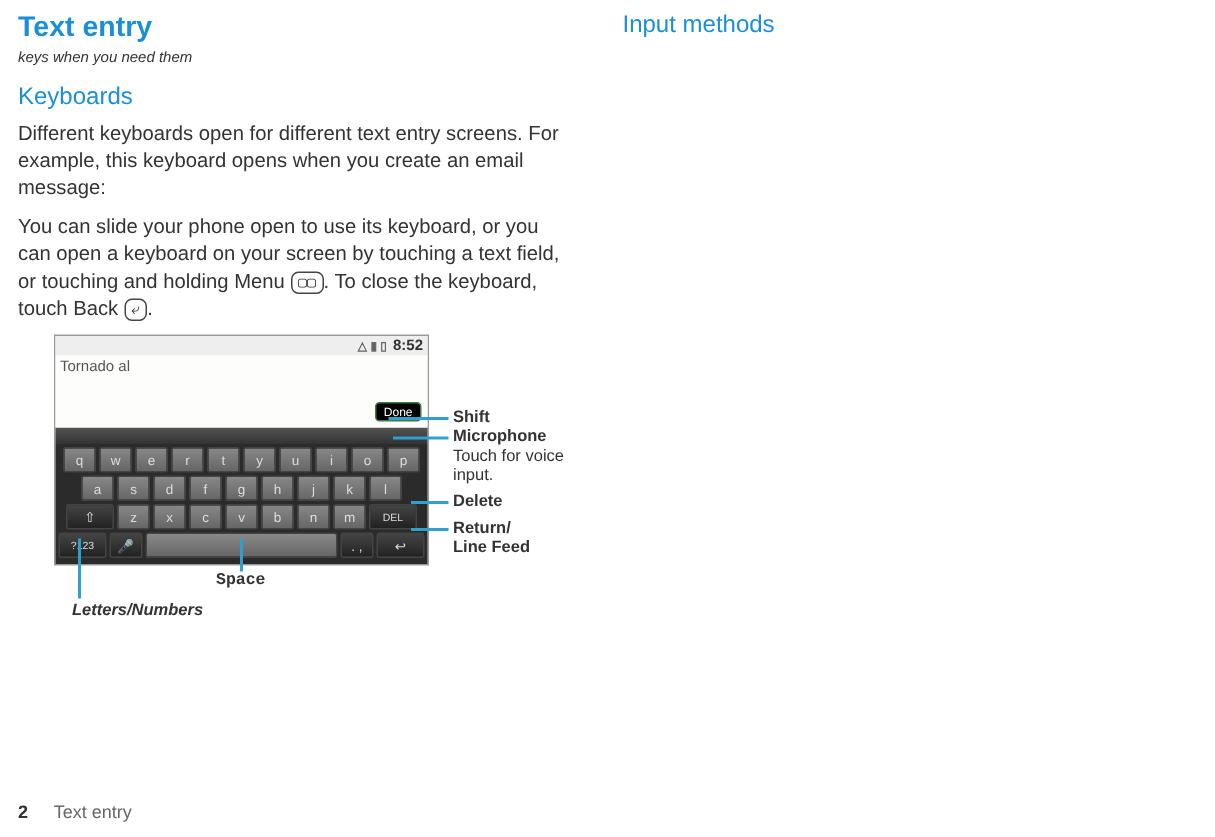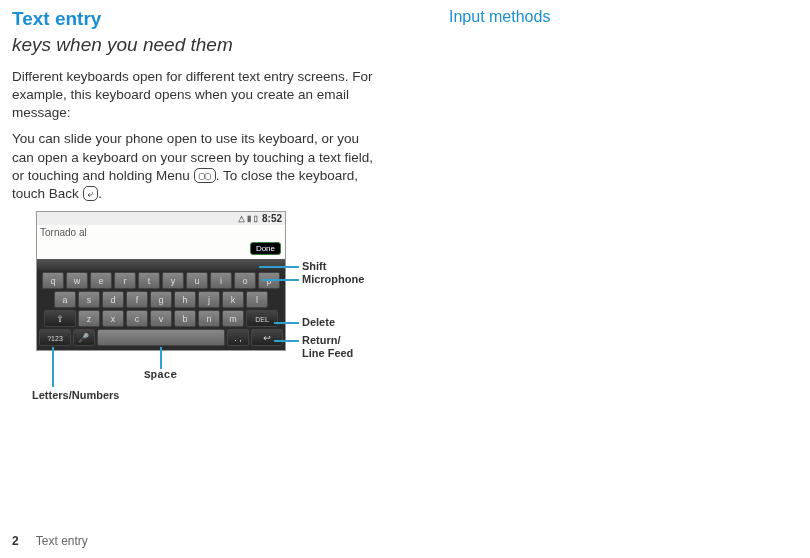--- a/index.html
+++ b/index.html
@@ -21,21 +21,21 @@
   }
   .col { width: 365px; }
   h1.title {
     font-size: 19px;
     font-weight: bold;
     color: #1a8fd6;
     margin: 0 0 2px 0;
   }
   .subtitle {
     font-style: italic;
-    font-size: 19px;
+    font-size: 10px;
     margin: 0 0 10px 0;
   }
   h2.section {
     font-size: 16px;
     color: #1a8fd6;
     font-weight: normal;
     margin: 8px 0 6px 0;
   }
   p { margin: 0 0 8px 0; line-height: 1.35; font-size: 13.5px; }
   .inline-icon {
@@ -63,21 +63,21 @@
     display: flex;
     justify-content: flex-end;
     align-items: center;
     gap: 4px;
     background: #eee;
     padding: 1px 3px;
     font-weight: bold;
   }
   .statusbar .sig { font-size: 8px; color: #666; }
   .textarea {
-    height: 34px;
+    height: 48px;
     background: #fdfdfc;
     padding: 2px 3px;
     position: relative;
   }
   .textarea .typed { font-size: 10px; color:#555; }
   .done-btn {
     position: absolute;
     right: 4px; bottom: 4px;
     background: #000000;
     color: #fff;
@@ -126,20 +126,21 @@
   .footer .pn { font-weight: bold; color: #333; margin-right: 14px; }
 </style>
 </head>
 <body>
 
 <div class="page">
   <div class="col">
     <h1 class="title">Text entry</h1>
     <p class="subtitle">keys when you need them</p>
 
+    <h2 class="section">Keyboards</h2>
 
     <p>Different keyboards open for different text entry screens. For example, this keyboard opens when you create an email message:</p>
 
     <p>
       <span>You can slide your phone open to use its keyboard, or you can open a keyboard on your screen by touching a text field, or touching and holding Menu </span><span class="inline-icon">▢▢</span><span>. To close the keyboard, touch Back </span><span class="inline-icon">⤶</span><span>.</span>
     </p>
 
     <div class="kb-wrap">
       <div class="phone">
         <div class="statusbar">
@@ -197,44 +198,45 @@
       </div>
 
       <div class="line" style="left:247px; top:55px; width:40px;"></div>
       <div class="label" style="left:290px; top:49px;text-align:right;">
           <span class="lh">Shift</span>
         </div>
 
       <div class="line" style="left:250px; top:68px; width:37px;"></div>
       <div class="label" style="left:290px; top:62px; width:80px;">
         <span class="lh">Microphone</span>
+        <span>Touch for voice input.</span>
       </div>
 
       <div class="line" style="left:262px; top:111px; width:25px;"></div>
       <div class="label" style="left:290px; top:105px;">
           <span class="lh">Delete</span>
         </div>
 
       <div class="line" style="left:262px; top:129px; width:25px;"></div>
       <div class="label" style="left:290px; top:123px; white-space:pre-line;"><span class="lh">Return/
 Line Feed</span></div>
 
       <div class="vline" style="left:148px; top:136px; height:22px;"></div>
       <div class="label" style="left:132px; top:158px;font-family:Liberation Mono, monospace;">
           <span class="lh">Space</span>
         </div>
 
       <div class="vline" style="left:40px; top:136px; height:40px;"></div>
-      <div class="label" style="left:20px; top:178px; width:170px;">
+      <div class="label" style="left:36px; top:178px; width:170px;font-style:italic;">
         <span class="lh">Letters/Numbers</span>
       </div>
     </div>
   </div>
 
   <div class="col">
-    <h2 class="section" style="margin-top:0;margin-left:34px;">Input methods</h2>
+    <h2 class="section" style="margin-top:0;">Input methods</h2>
   </div>
 </div>
 
 <div class="footer">
   <span class="pn">2</span>
   <span>Text entry</span>
 </div>
 
 </body></html>

